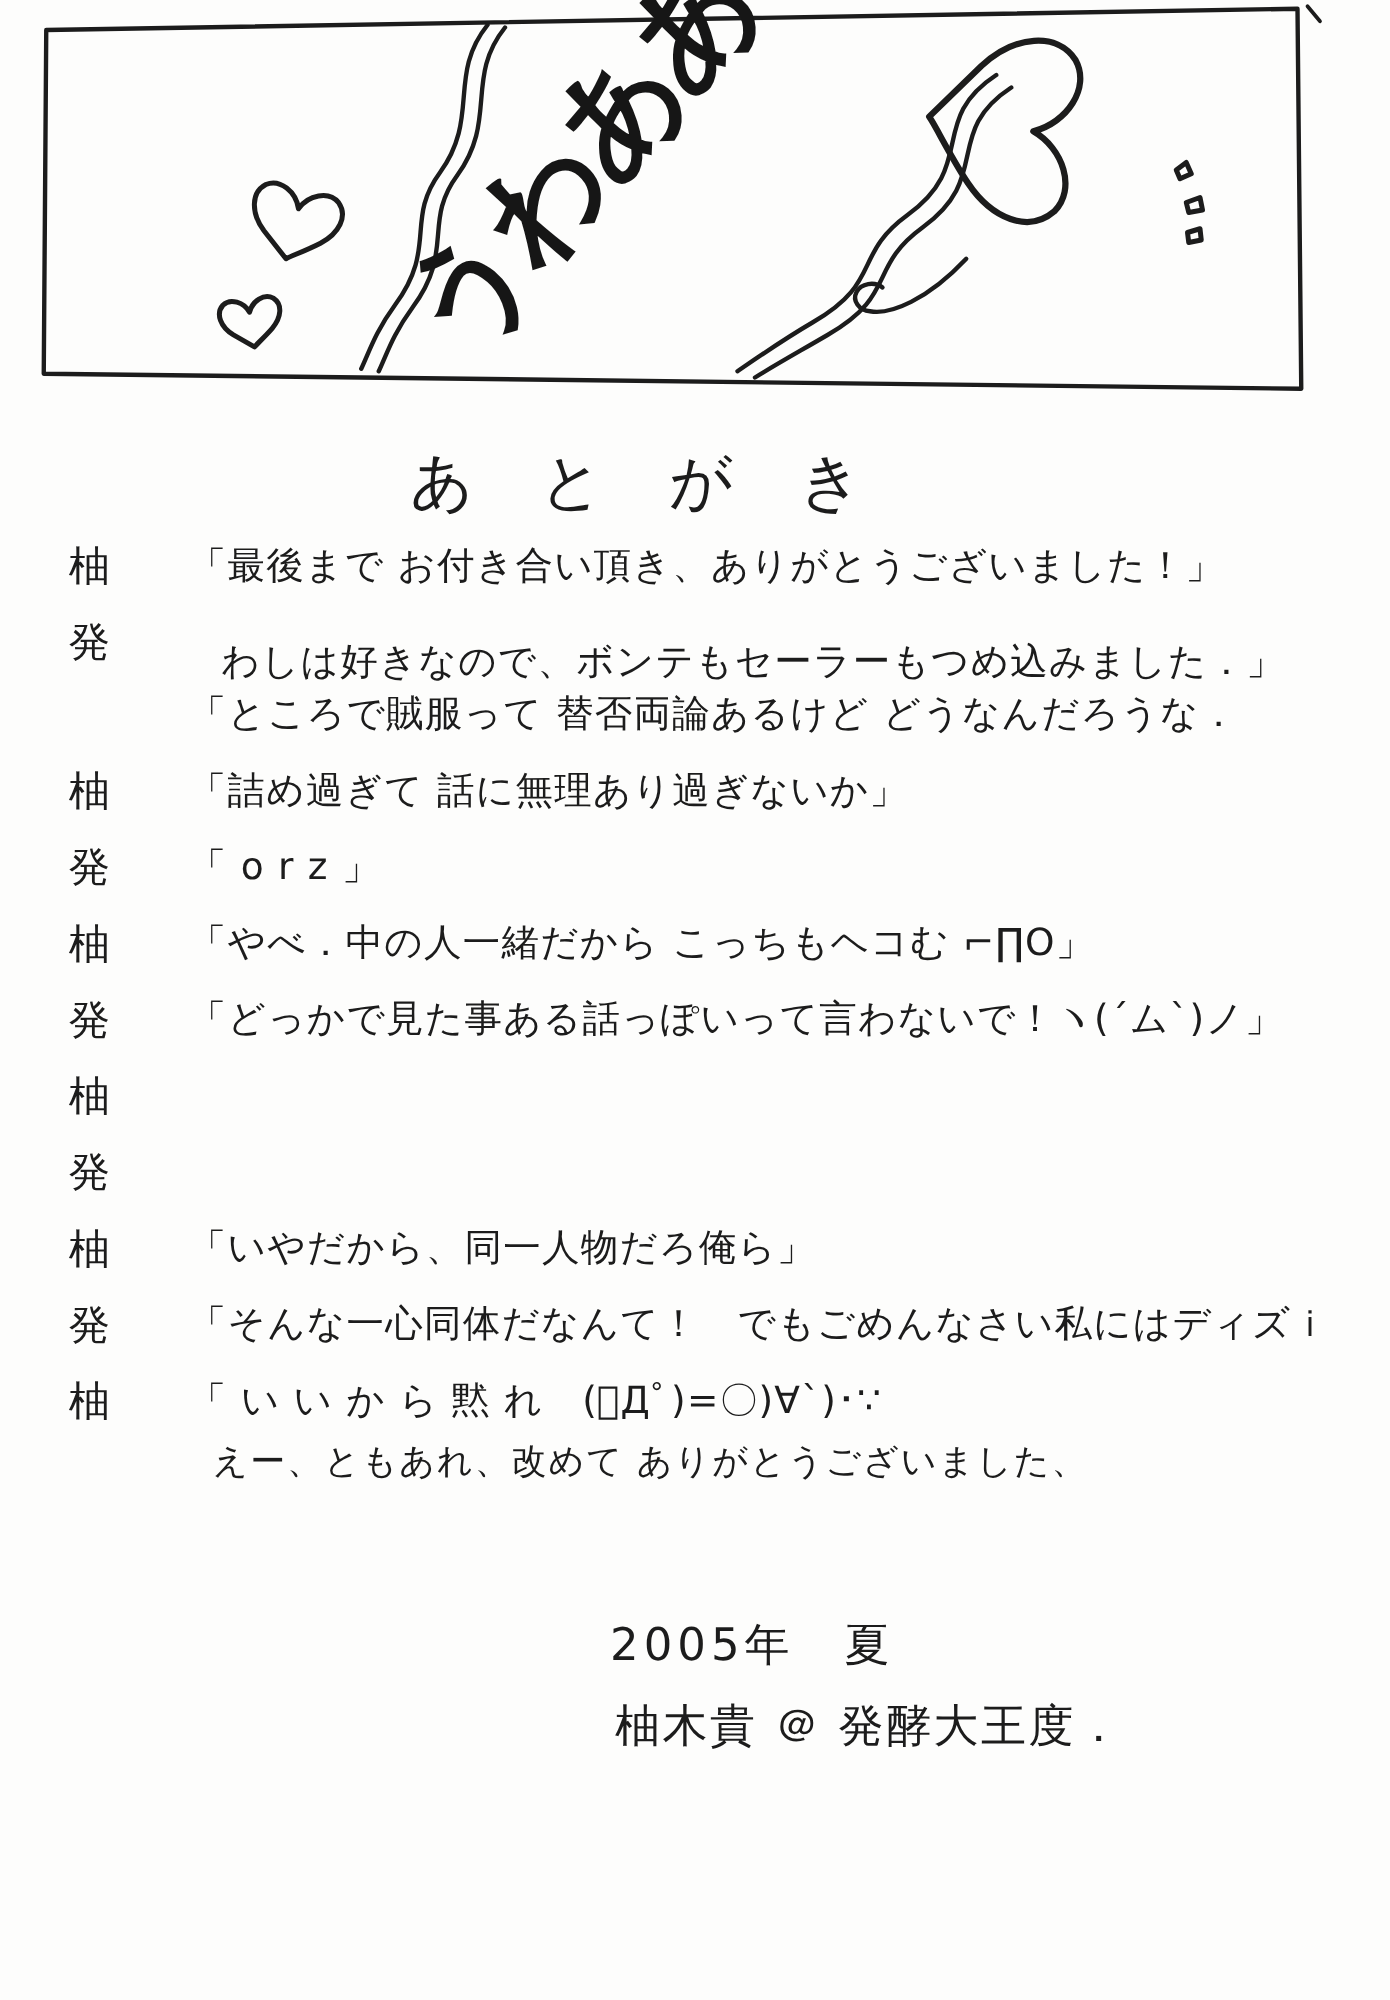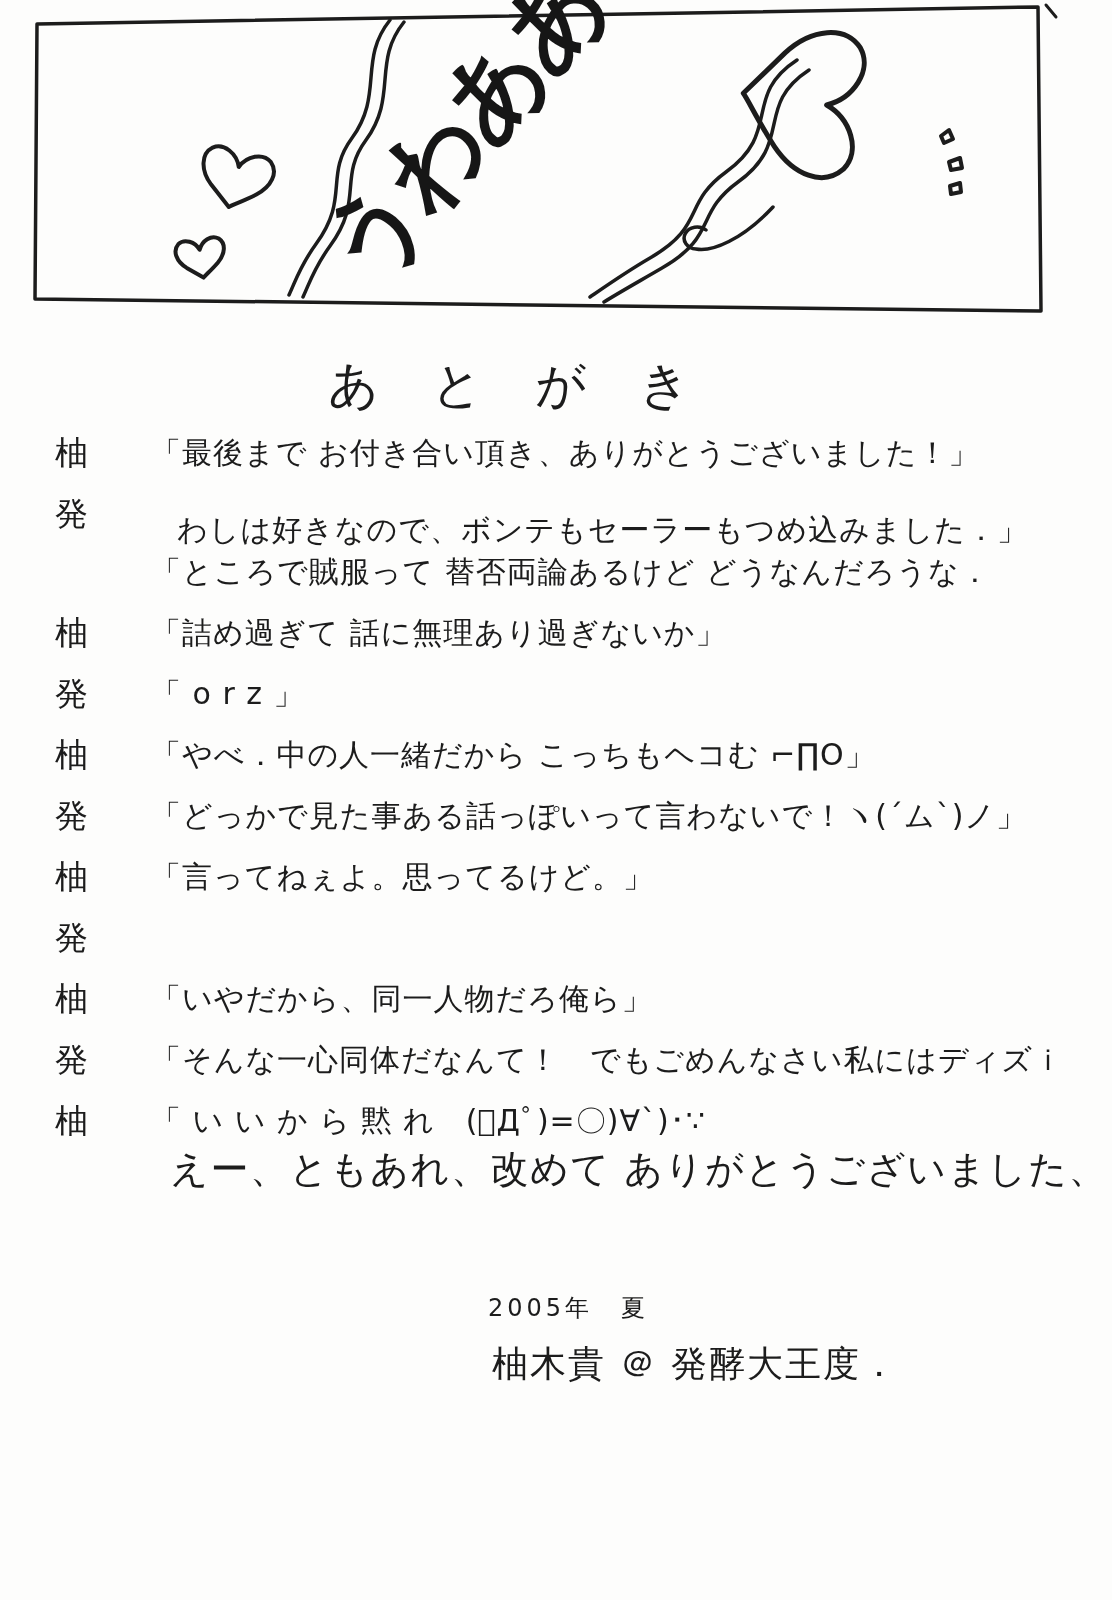--- a/index.html
+++ b/index.html
@@ -36,24 +36,24 @@
   .row{display:flex;align-items:flex-start;margin-bottom:19px;}
   .speaker{
     flex:0 0 80px;margin-left:55px;
     font-size:33px;line-height:42px;text-align:left;
   }
   .lines{font-size:30px;line-height:42px;letter-spacing:1px;}
   .lines .tline{white-space:nowrap;margin-left:16px;}
   .lines .tline.cont{padding-left:26px;margin-top:16px;}
   
   .closing{position:absolute;top:1148px;left:170px;width:900px;}
-  .closing p{margin:0 0 17px 0;font-size:38px;line-height:42px;letter-spacing:1.5px;white-space:nowrap;}
+  .closing p{margin:0 0 17px 0;font-size:28px;line-height:42px;letter-spacing:1.5px;white-space:nowrap;}
   
   .colophon{position:absolute;top:1292px;left:488px;}
-  .colophon .date{margin:0;font-size:24px;letter-spacing:4px;}
+  .colophon .date{margin:0;font-size:36px;letter-spacing:4px;}
   .colophon .sig{margin:16px 0 0 4px;font-size:36px;letter-spacing:2px;}
 </style>
 </head>
 <body>
 
 <div class="page">
 
   <div class="doodle-wrap">
     <svg viewBox="0 0 1112 332">
 
@@ -137,23 +137,20 @@
 
     <div class="row">
       <span class="speaker">発</span>
       <span class="lines">
           <div class="tline">「どっかで見た事ある話っぽいって言わないで！ヽ(´ム`)ノ」</div>
         </span>
     </div>
 
     <div class="row">
       <span class="speaker">柚</span>
-      <span class="lines">
-          <div class="tline">「言ってねぇよ。思ってるけど。」</div>
-        </span>
     </div>
 
     <div class="row">
       <span class="speaker">発</span>
     </div>
 
     <div class="row">
       <span class="speaker">柚</span>
       <span class="lines">
           <div class="tline">「いやだから、同一人物だろ俺ら」</div>

